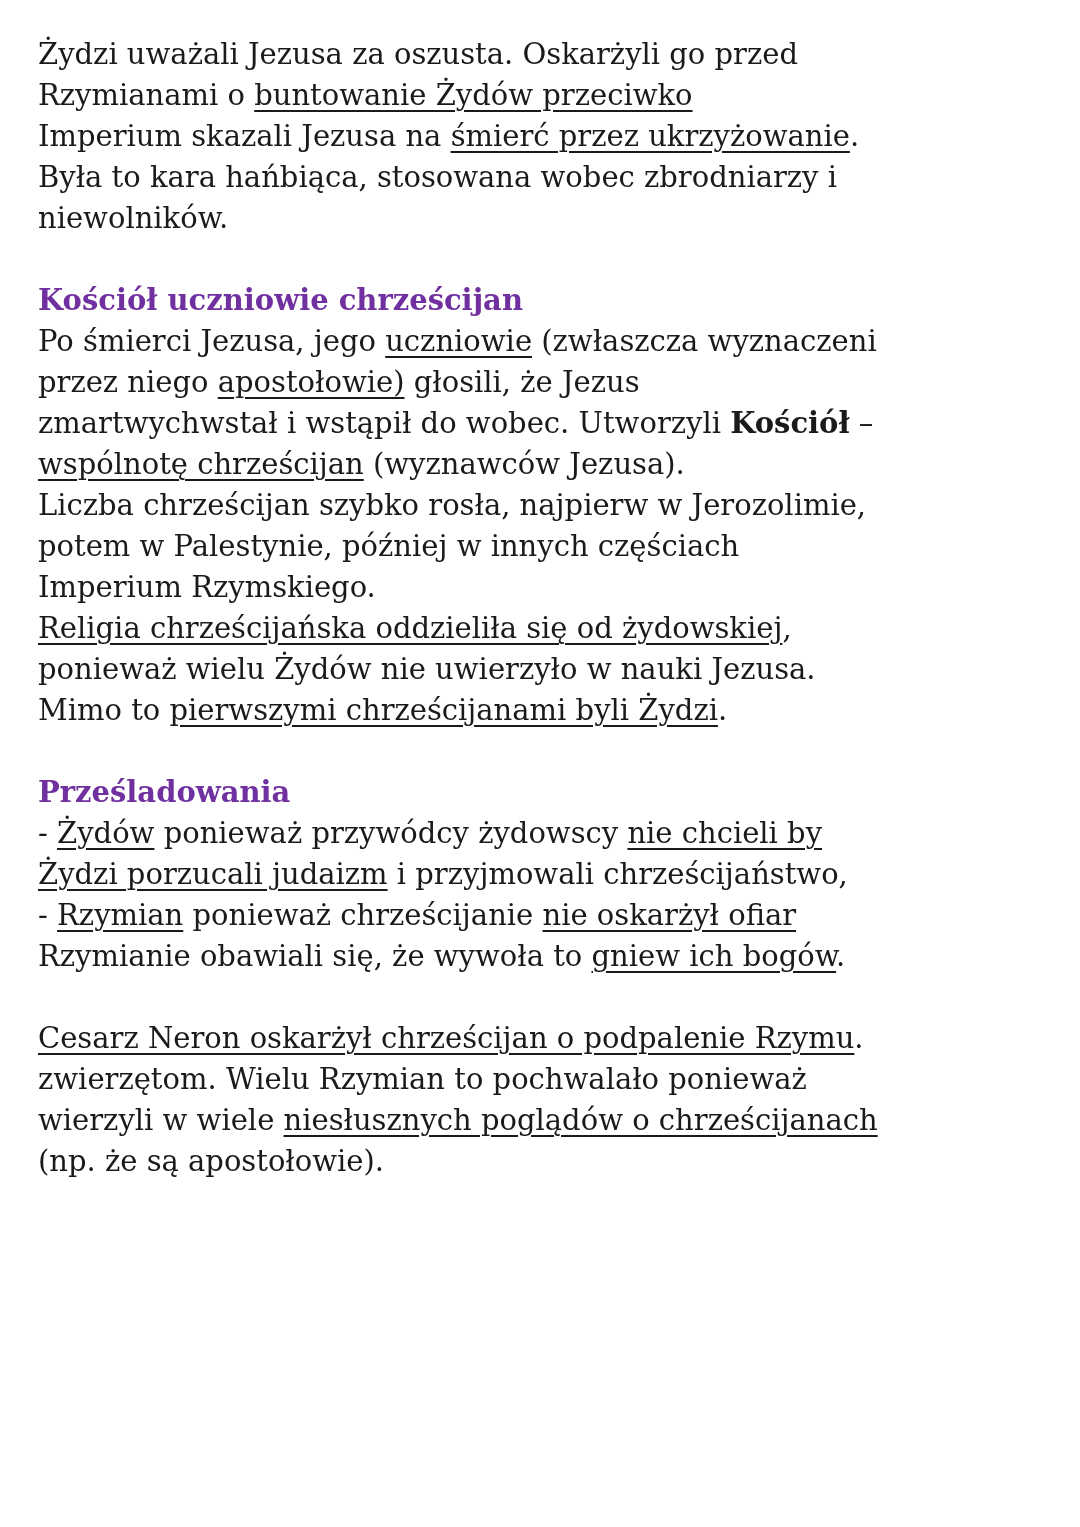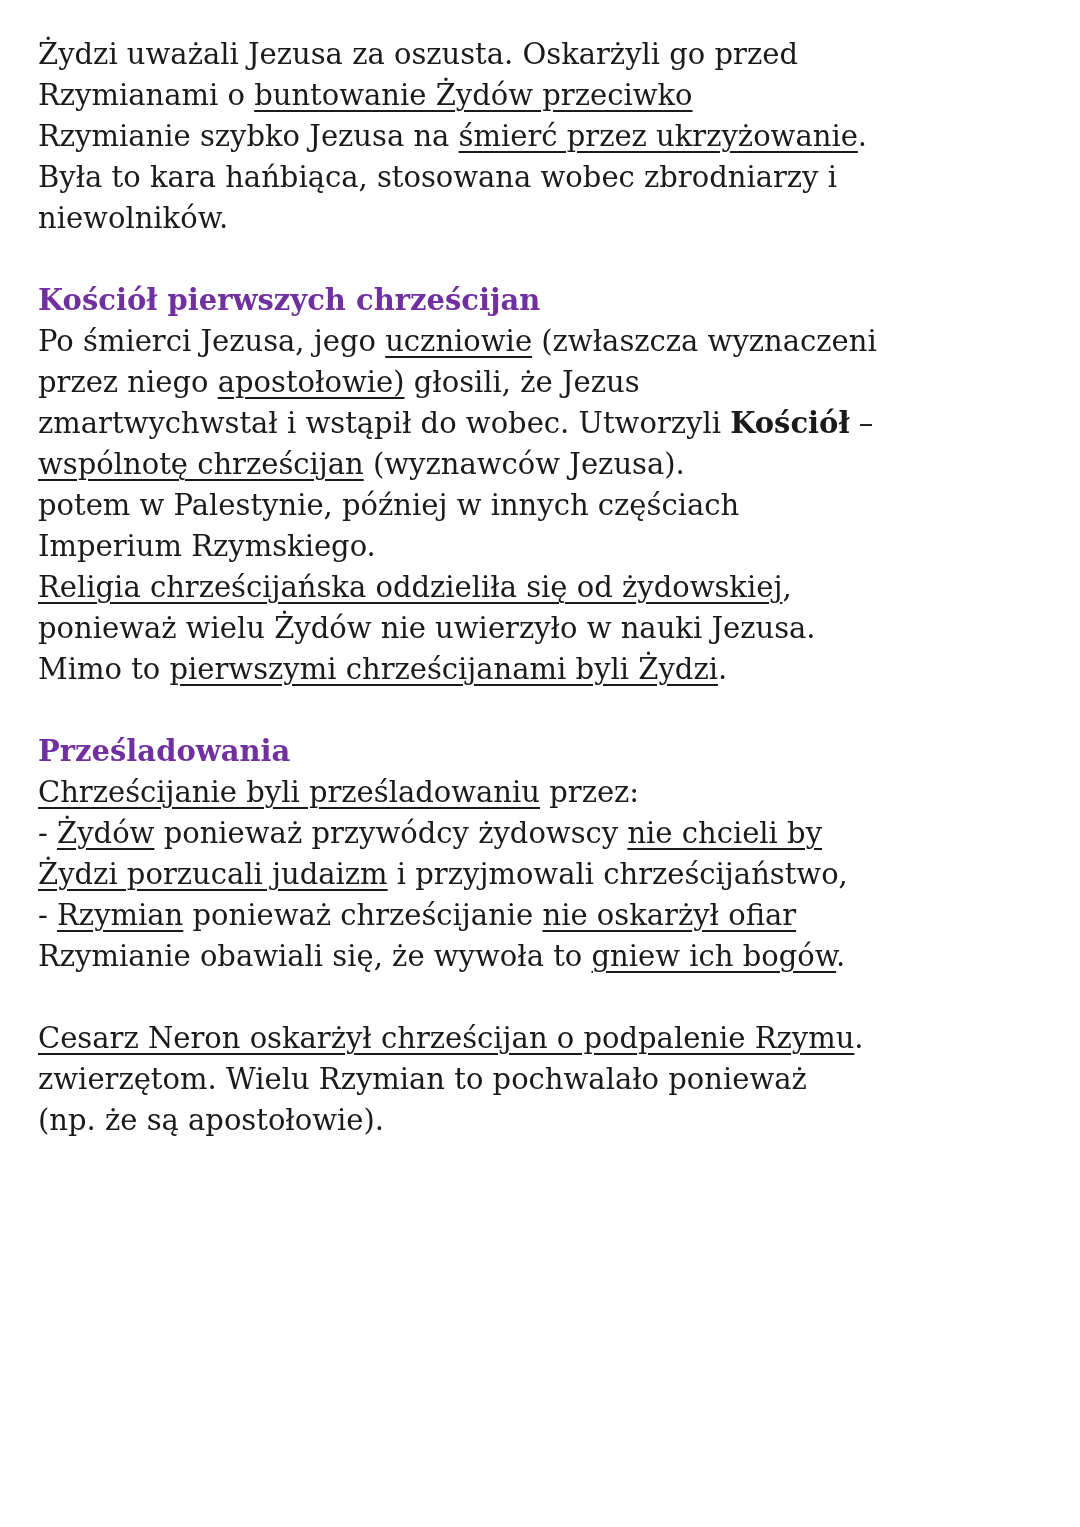--- a/index.html
+++ b/index.html
@@ -41,39 +41,40 @@
     font-weight: bold;
   }
 </style>
 </head>
 <body>
 
 <div class="page">
   <div>
       <div class="line"><span>Żydzi uważali Jezusa za oszusta. Oskarżyli go przed</span></div>
       <div class="line"><span>Rzymianami o </span><span class="u">buntowanie Żydów przeciwko</span></div>
-      <div class="line"><span>Rzymianie szybko Jezusa na </span><span class="u">śmierć przez ukrzyżowanie</span><span>.</span></div>
+      <div class="line"><span>Imperium skazali Jezusa na </span><span class="u">śmierć przez ukrzyżowanie</span><span>.</span></div>
       <div class="line"><span>Była to kara hańbiąca, stosowana wobec zbrodniarzy i</span></div>
       <div class="line"><span>niewolników.</span></div>
       <div class="spacer"></div>
-      <div class="heading">Kościół pierwszych chrześcijan</div>
+      <div class="heading">Kościół uczniowie chrześcijan</div>
       <div class="line"><span>Po śmierci Jezusa, jego </span><span class="u">uczniowie</span><span> (zwłaszcza wyznaczeni</span></div>
       <div class="line"><span>przez niego </span><span class="u">apostołowie)</span><span> głosili, że Jezus</span></div>
       <div class="line"><span>zmartwychwstał i wstąpił do wobec. Utworzyli </span><span class="b">Kościół</span><span> –</span></div>
       <div class="line"><span class="u">wspólnotę chrześcijan</span><span> (wyznawców Jezusa).</span></div>
+      <div class="line"><span>Liczba chrześcijan szybko rosła, najpierw w Jerozolimie,</span></div>
       <div class="line"><span>potem w Palestynie, później w innych częściach</span></div>
       <div class="line"><span>Imperium Rzymskiego.</span></div>
       <div class="line"><span class="u">Religia chrześcijańska oddzieliła się od żydowskiej</span><span>,</span></div>
       <div class="line"><span>ponieważ wielu Żydów nie uwierzyło w nauki Jezusa.</span></div>
       <div class="line"><span>Mimo to </span><span class="u">pierwszymi chrześcijanami byli Żydzi</span><span>.</span></div>
       <div class="spacer"></div>
       <div class="heading">Prześladowania</div>
-      <div class="line"><span class="u">Chrześcijanie byli prześladowaniu</span><span> przez:</span></div>
       <div class="line"><span>- </span><span class="u">Żydów</span><span> ponieważ przywódcy żydowscy </span><span class="u">nie chcieli by</span></div>
       <div class="line"><span class="u">Żydzi porzucali judaizm</span><span> i przyjmowali chrześcijaństwo,</span></div>
       <div class="line"><span>- </span><span class="u">Rzymian</span><span> ponieważ chrześcijanie </span><span class="u">nie oskarżył ofiar</span></div>
       <div class="line"><span>Rzymianie obawiali się, że wywoła to </span><span class="u">gniew ich bogów</span><span>.</span></div>
       <div class="spacer"></div>
       <div class="line"><span class="u">Cesarz Neron oskarżył chrześcijan o podpalenie Rzymu</span><span>.</span></div>
       <div class="line"><span>zwierzętom. Wielu Rzymian to pochwalało ponieważ</span></div>
+      <div class="line"><span>wierzyli w wiele </span><span class="u">niesłusznych poglądów o chrześcijanach</span></div>
       <div class="line"><span>(np. że są apostołowie).</span></div>
     </div>
 </div>
 
 </body></html>

